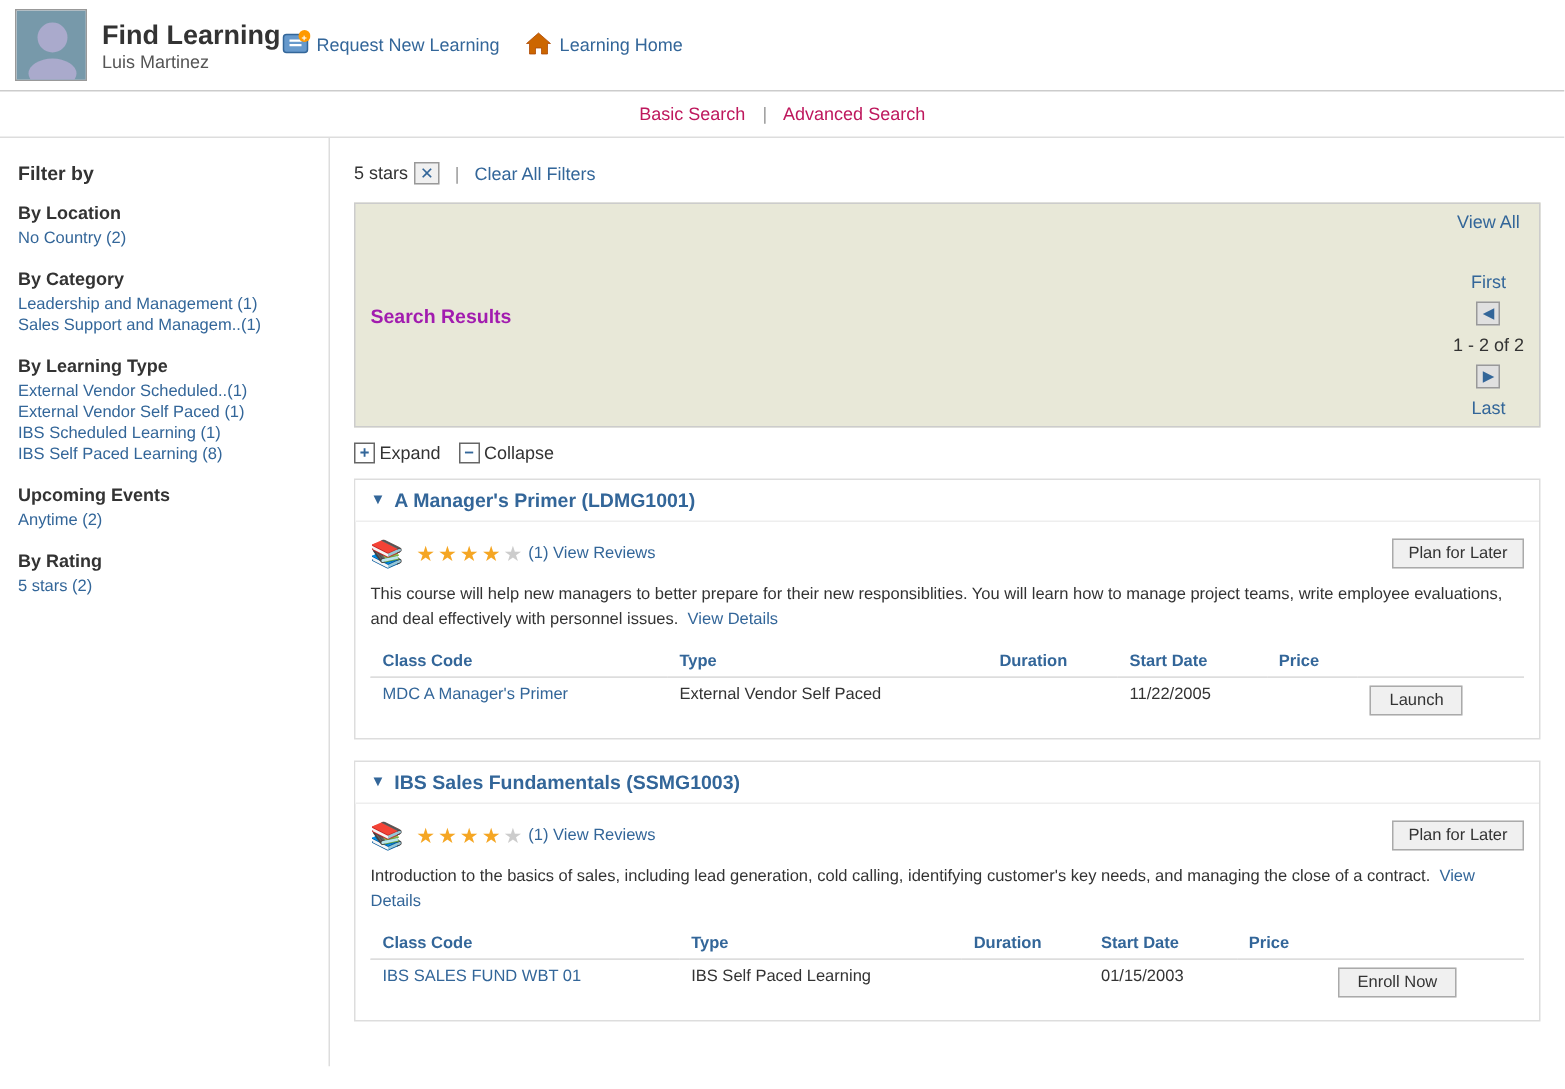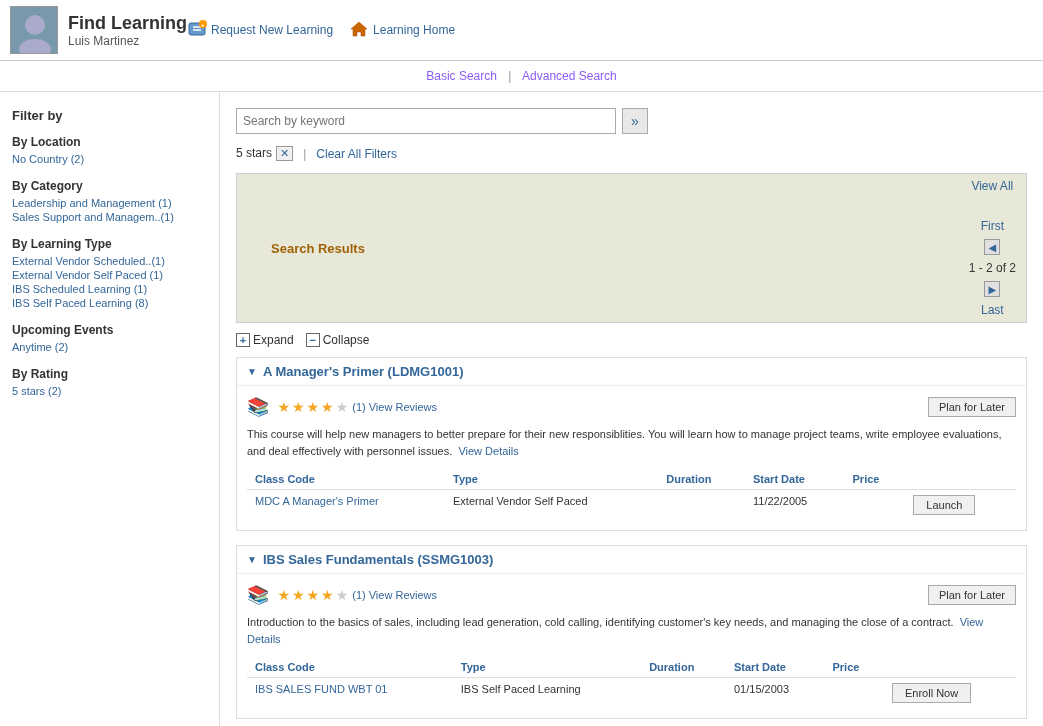--- a/index.html
+++ b/index.html
@@ -9,21 +9,21 @@
     .header { display: flex; align-items: center; padding: 6px 10px; border-bottom: 1px solid #ccc; background: #fff; }
     .header-avatar { width: 48px; height: 48px; background: #ccc; border: 1px solid #999; margin-right: 10px; overflow: hidden; }
     .header-avatar-inner { width: 100%; height: 100%; background: linear-gradient(135deg, #8ab 30%, #579 100%); }
     .header-title { font-size: 18px; font-weight: bold; color: #333; flex: 1; }
     .header-username { font-size: 12px; color: #555; }
     .header-nav { display: flex; align-items: center; gap: 16px; }
     .header-nav-item { display: flex; align-items: center; gap: 4px; color: #336699; text-decoration: none; font-size: 12px; cursor: pointer; }
 
     
     .sub-nav { text-align: center; padding: 8px; border-bottom: 1px solid #ddd; font-size: 12px; }
-    .sub-nav a { color: #8b5cf6; text-decoration: none; cursor: pointer; }
+    .sub-nav a { color: #be185d; text-decoration: none; cursor: pointer; }
     .sub-nav .separator { margin: 0 8px; color: #999; }
 
     
     .main-layout { display: flex; min-height: 600px; }
 
     
     .sidebar { width: 220px; padding: 16px 12px; border-right: 1px solid #ddd; flex-shrink: 0; }
     .sidebar-title { font-size: 13px; font-weight: bold; color: #333; margin-bottom: 12px; }
     .sidebar-section { margin-bottom: 14px; }
     .sidebar-section-title { font-size: 12px; font-weight: bold; color: #333; margin-bottom: 4px; }
@@ -39,21 +39,21 @@
 
     
     .filters-row { display: flex; align-items: center; margin-bottom: 12px; font-size: 12px; }
     .filter-tag { display: flex; align-items: flex-start; gap: 4px; color: #333; }
     .filter-x { color: #336699; font-size: 11px; border: 1px solid #999; padding: 0 3px; cursor: pointer; background: #f0f0f0; }
     .filters-sep { margin: 0 10px; color: #999; }
     .clear-filters { color: #336699; cursor: pointer; text-decoration: none; }
 
     
     .results-header { background: #e8e8d8; border: 1px solid #ccc; padding: 5px 10px; display: flex; align-items: center; margin-bottom: 10px; }
-    .results-title { font-size: 13px; font-weight: bold; color: #a16207; flex: 1; margin-left: 24px; }
+    .results-title { font-size: 13px; font-weight: bold; color: #a21caf; flex: 1; }
     .results-nav { display: flex; align-items: center; gap: 6px; font-size: 12px; color: #336699; flex-direction: column; }
     .results-nav a { color: #336699; text-decoration: none; cursor: pointer; }
     .results-count { color: #333; }
     .nav-arrow { width: 16px; height: 16px; border: 1px solid #999; background: #e0e0e0; display: inline-flex; align-items: center; justify-content: center; cursor: pointer; font-size: 10px; color: #336699; }
 
     
     .expand-collapse { display: flex; align-items: center; gap: 12px; margin-bottom: 10px; font-size: 12px; }
     .expand-btn { display: flex; align-items: center; gap: 3px; color: #333; cursor: pointer; }
     .expand-icon { width: 14px; height: 14px; border: 1px solid #666; display: inline-flex; align-items: center; justify-content: center; font-size: 11px; font-weight: bold; color: #336699; }
 
@@ -163,24 +163,20 @@
     </div>
 
     <div class="sidebar-section">
       <div class="sidebar-section-title">By Rating</div>
       <a class="sidebar-link">5 stars (2)</a>
     </div>
   </div>
 
   <div class="content">
 
-    <div class="search-bar">
-      <input class="search-input" type="text" placeholder="Search by keyword" style="">
-      <button class="search-button">»</button>
-    </div>
 
     <div class="filters-row">
       <span class="filter-tag">
         <span>5 stars</span>
         <span class="filter-x">✕</span>
       </span>
       <span class="filters-sep">|</span>
       <a class="clear-filters">Clear All Filters</a>
     </div>
 

